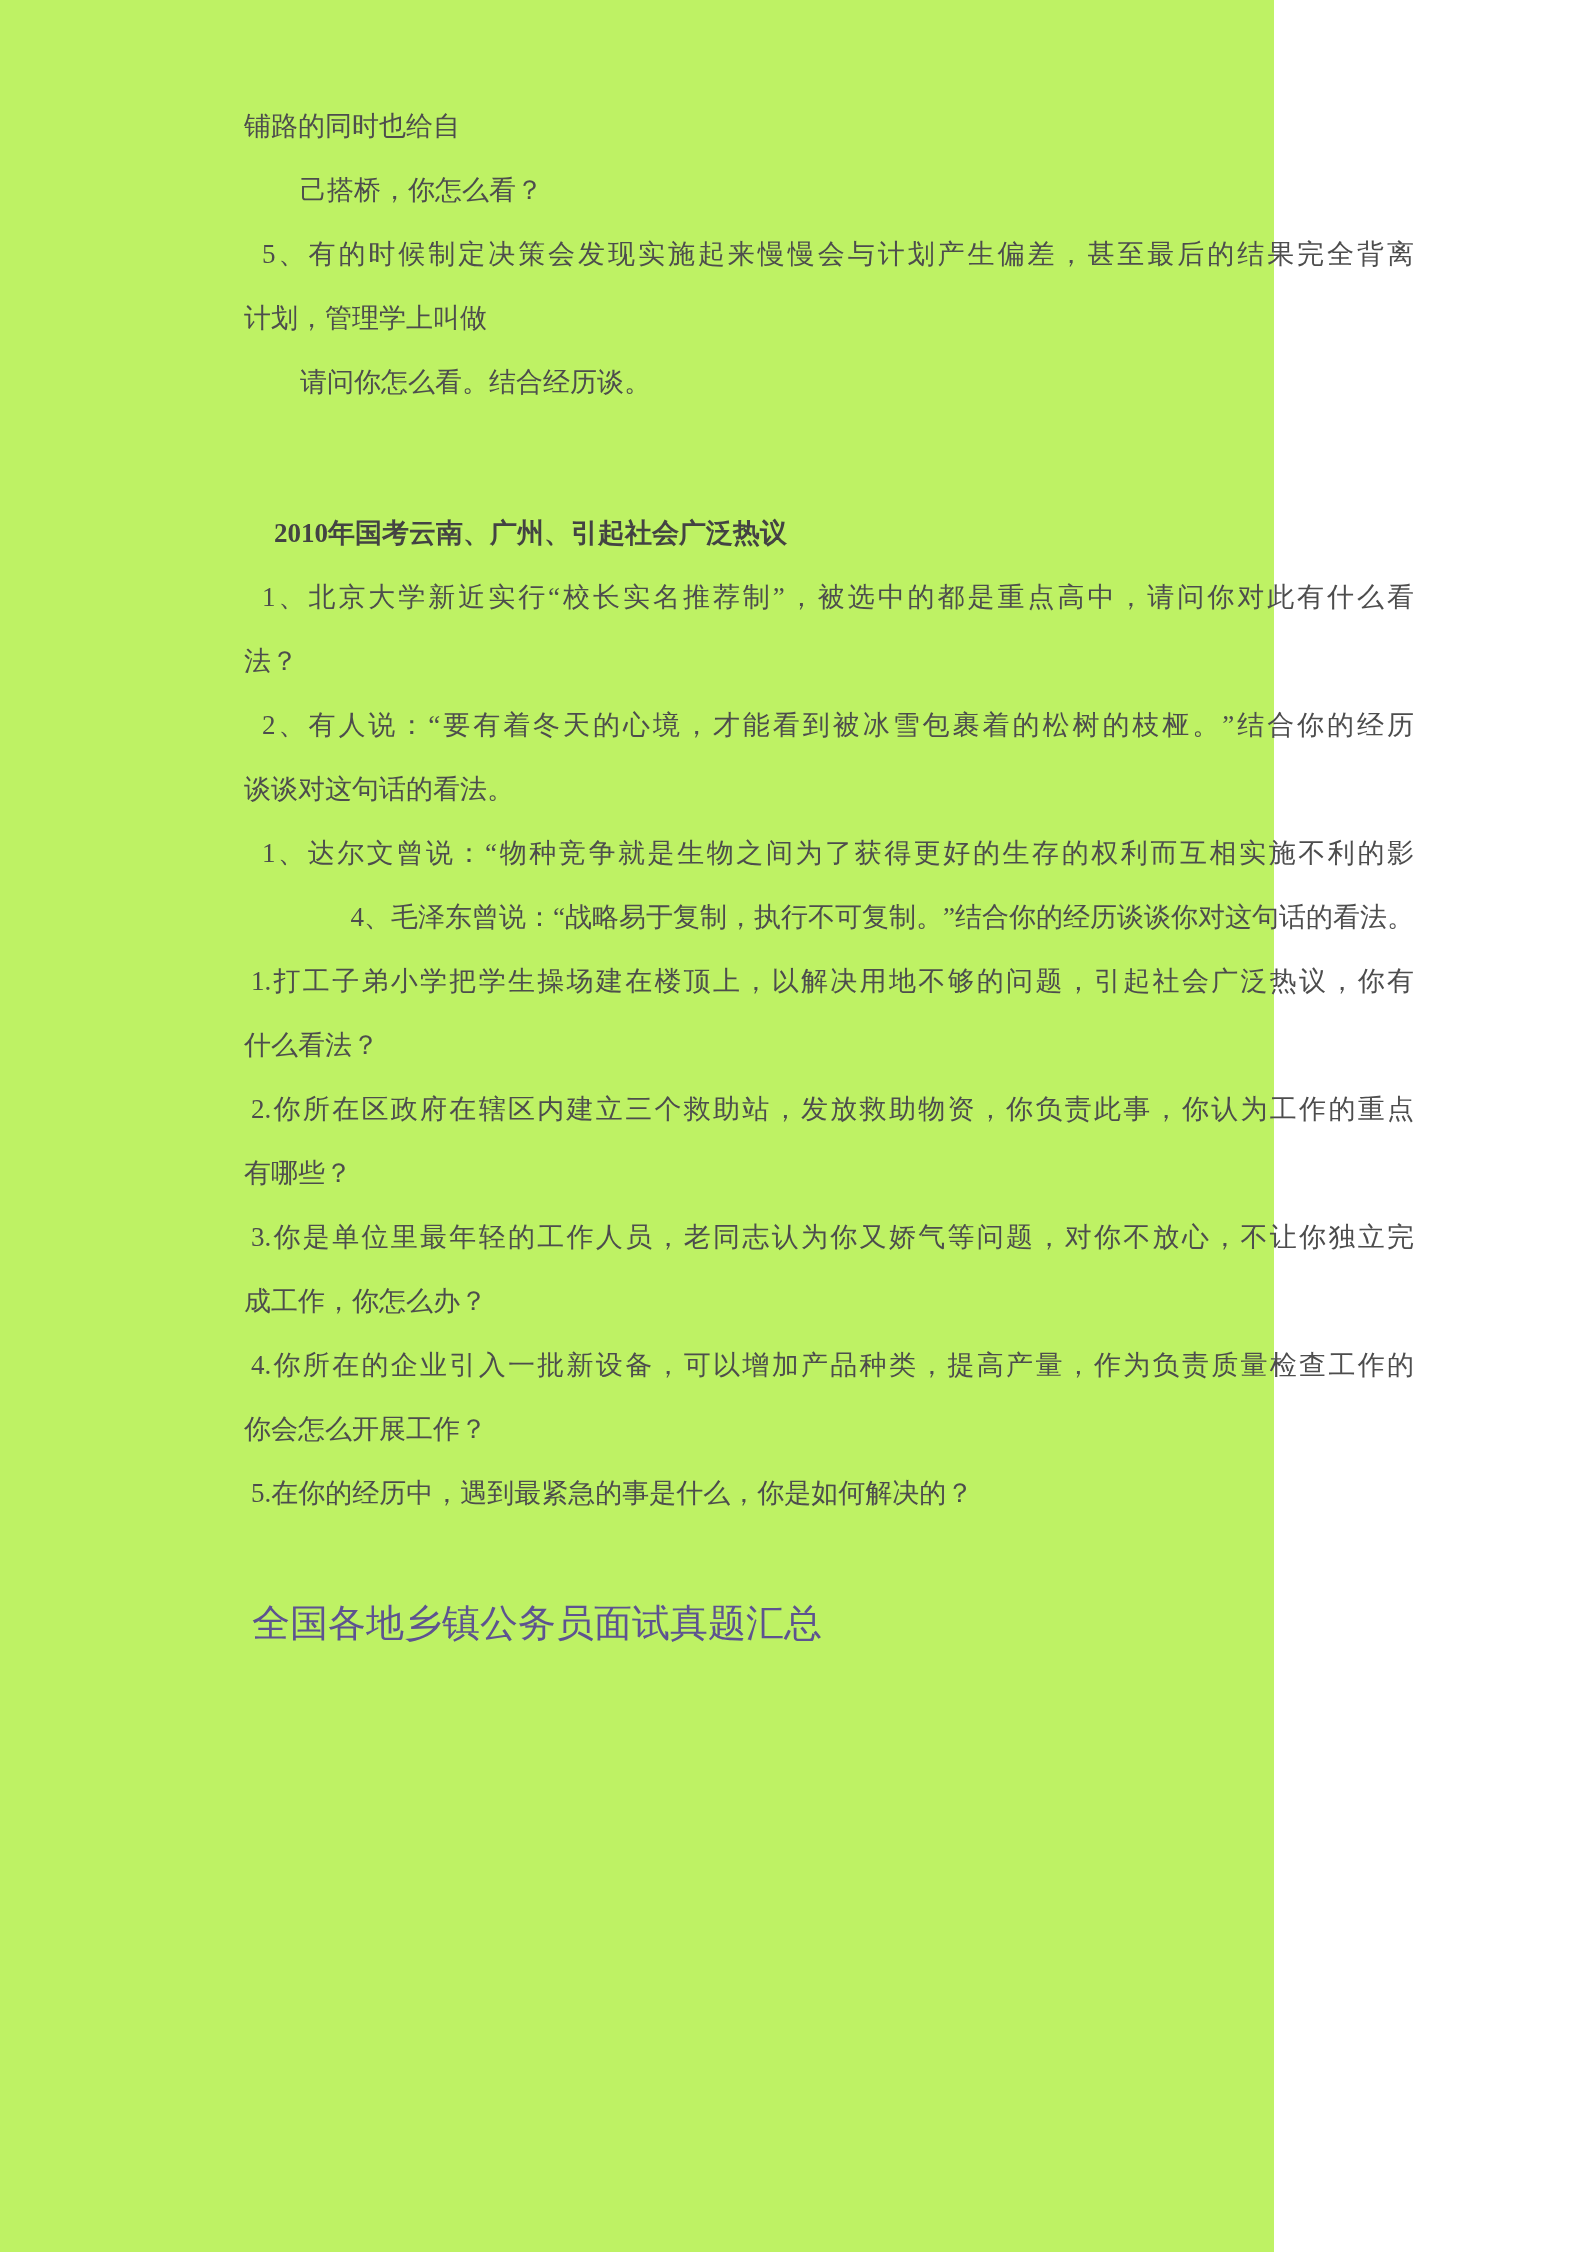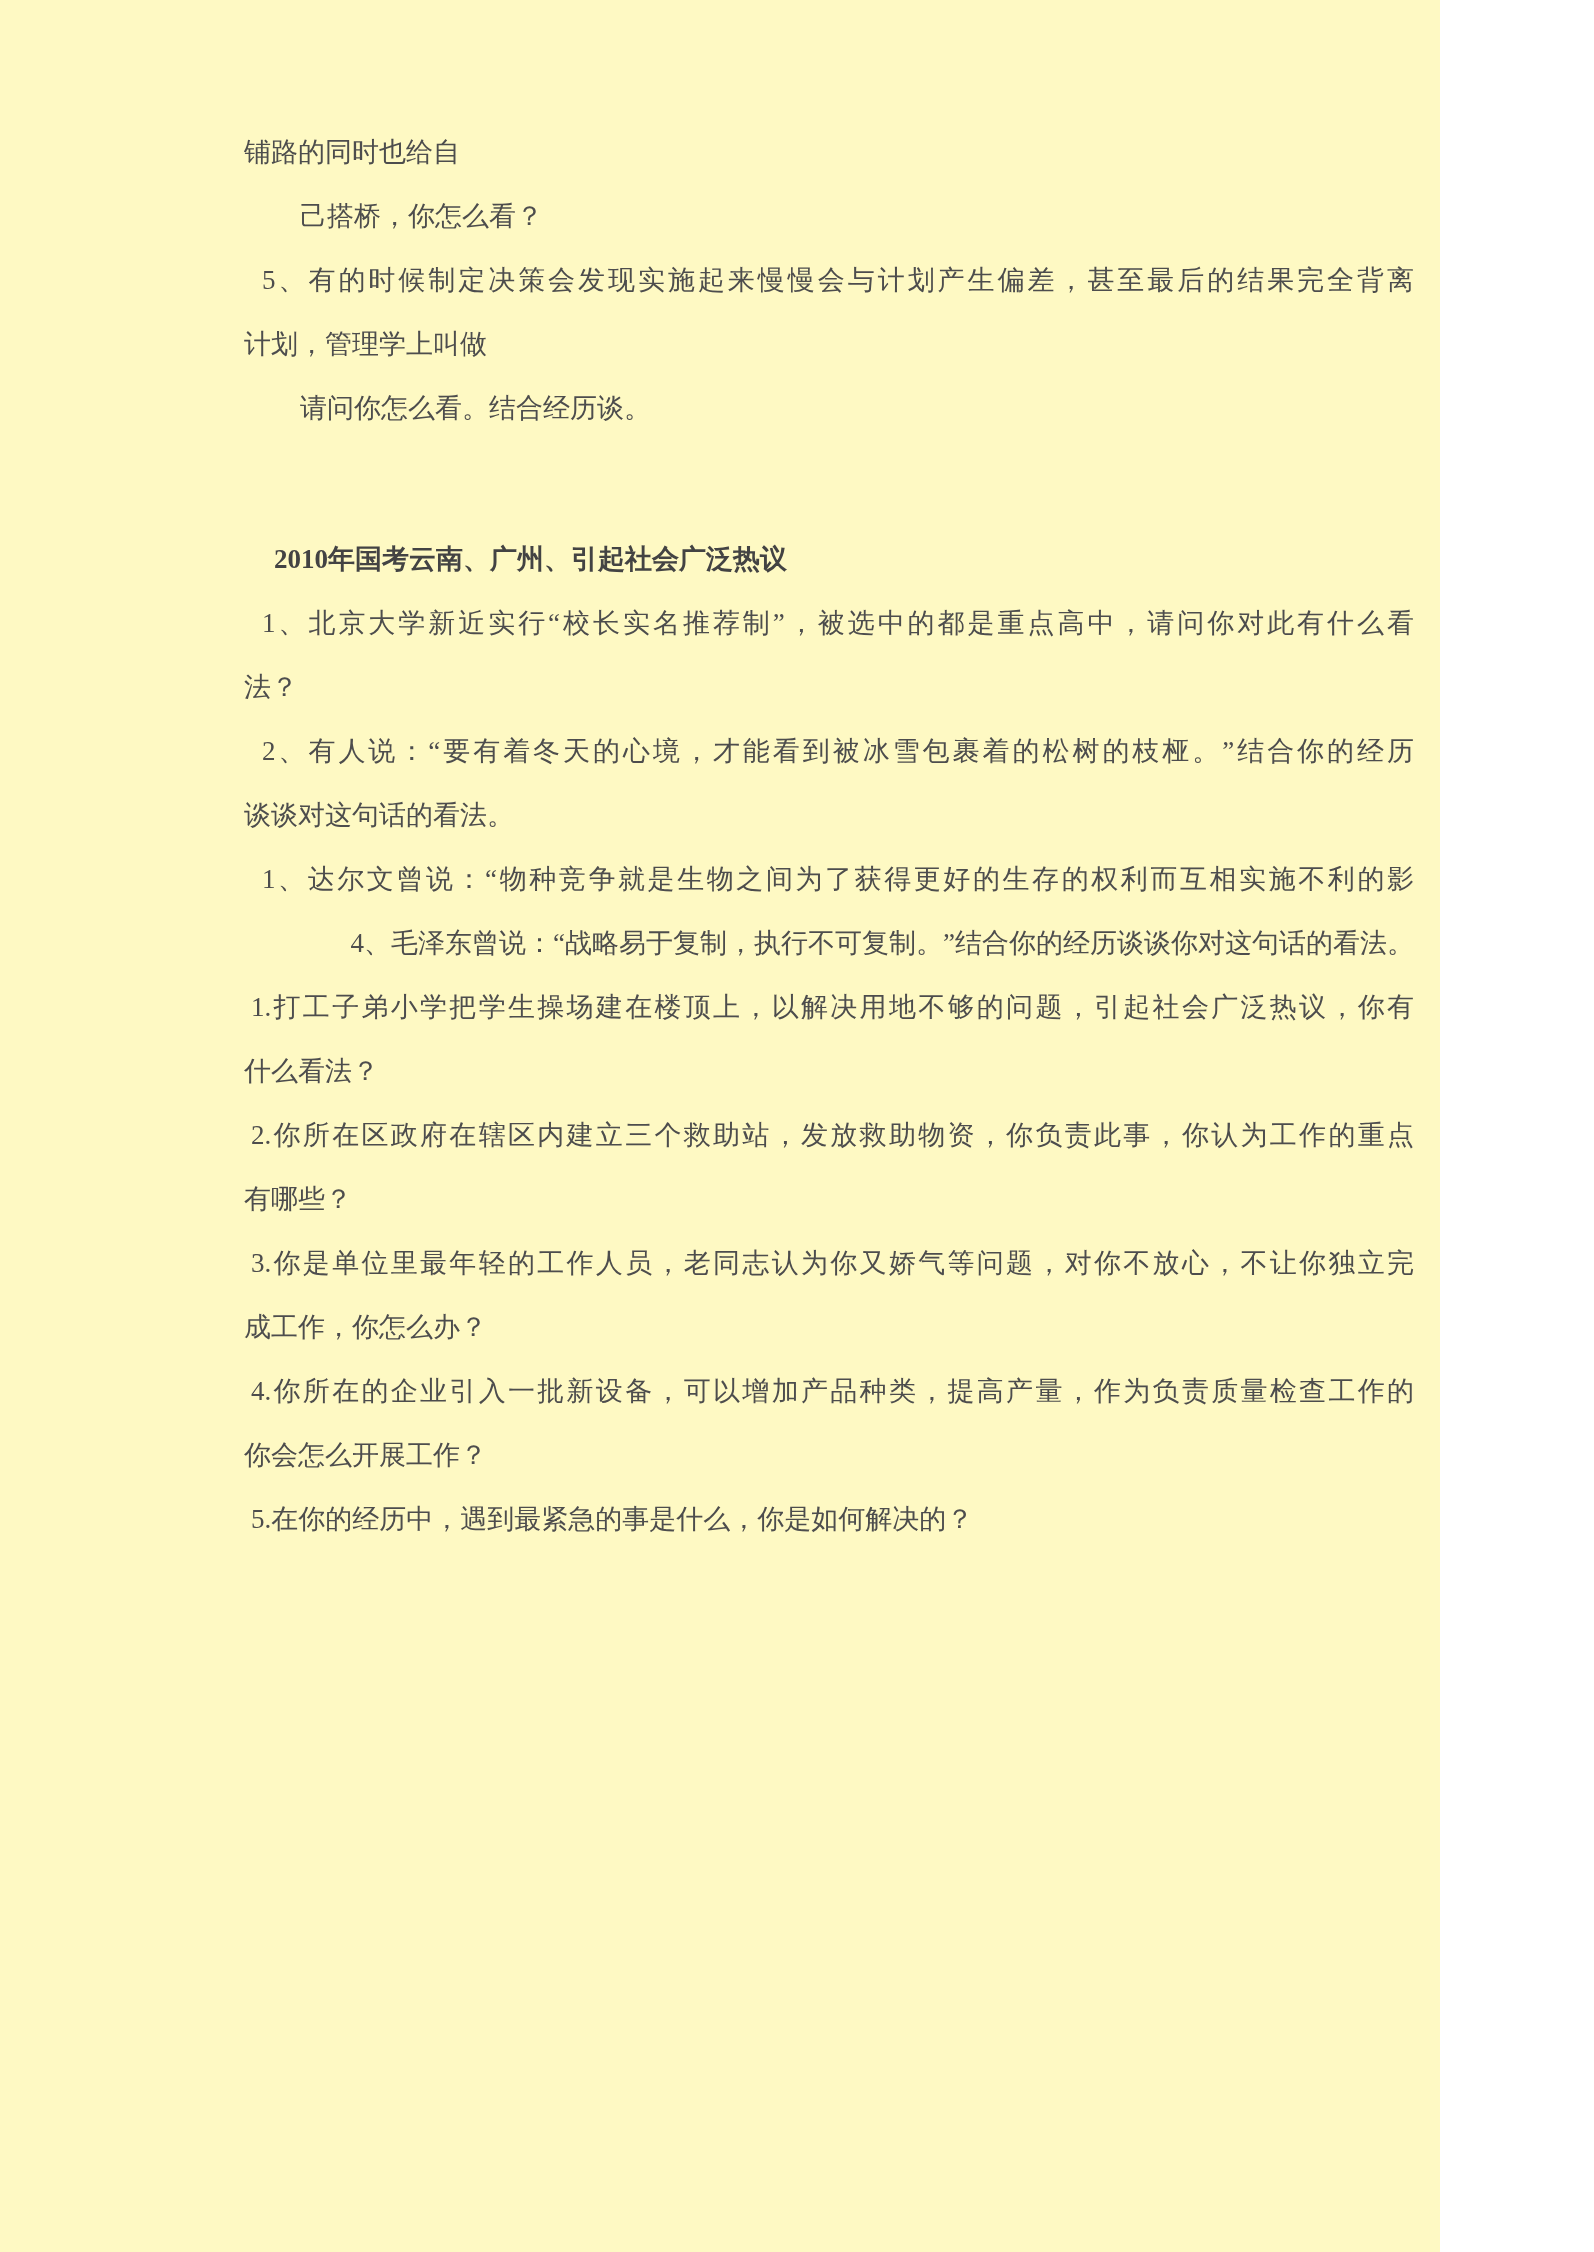--- a/index.html
+++ b/index.html
@@ -7,24 +7,24 @@
     padding: 0;
     background: #ffffff;
   }
   body {
     width: 1594px;
     min-height: 2252px;
     font-family: "Liberation Serif", "DejaVu Serif", serif;
   }
   .doc-page {
     box-sizing: border-box;
-    width: 1440px;
+    width: 1274px;
     min-height: 2252px;
-    padding-top: 120px;
-    background: #fef9c3;
+    padding-top: 94px;
+    background: #bef264;
   }
   .doc-content {
     margin-left: 244px;
     width: 1170px;
   }
   .line {
     margin: 0;
     padding: 0;
     font-size: 27px;
     line-height: 64px;
@@ -86,15 +86,16 @@
     <p class="line is jf">1.打工子弟小学把学生操场建在楼顶上，以解决用地不够的问题，引起社会广泛热议，你有</p>
     <p class="line">什么看法？</p>
     <p class="line is jf">2.你所在区政府在辖区内建立三个救助站，发放救助物资，你负责此事，你认为工作的重点</p>
     <p class="line">有哪些？</p>
     <p class="line is jf">3.你是单位里最年轻的工作人员，老同志认为你又娇气等问题，对你不放心，不让你独立完</p>
     <p class="line">成工作，你怎么办？</p>
     <p class="line is jf">4.你所在的企业引入一批新设备，可以增加产品种类，提高产量，作为负责质量检查工作的</p>
     <p class="line">你会怎么开展工作？</p>
     <p class="line is">5.在你的经历中，遇到最紧急的事是什么，你是如何解决的？</p>
 
+    <p class="main-title">全国各地乡镇公务员面试真题汇总</p>
 
   </div>
 </div>
 
 </body></html>

